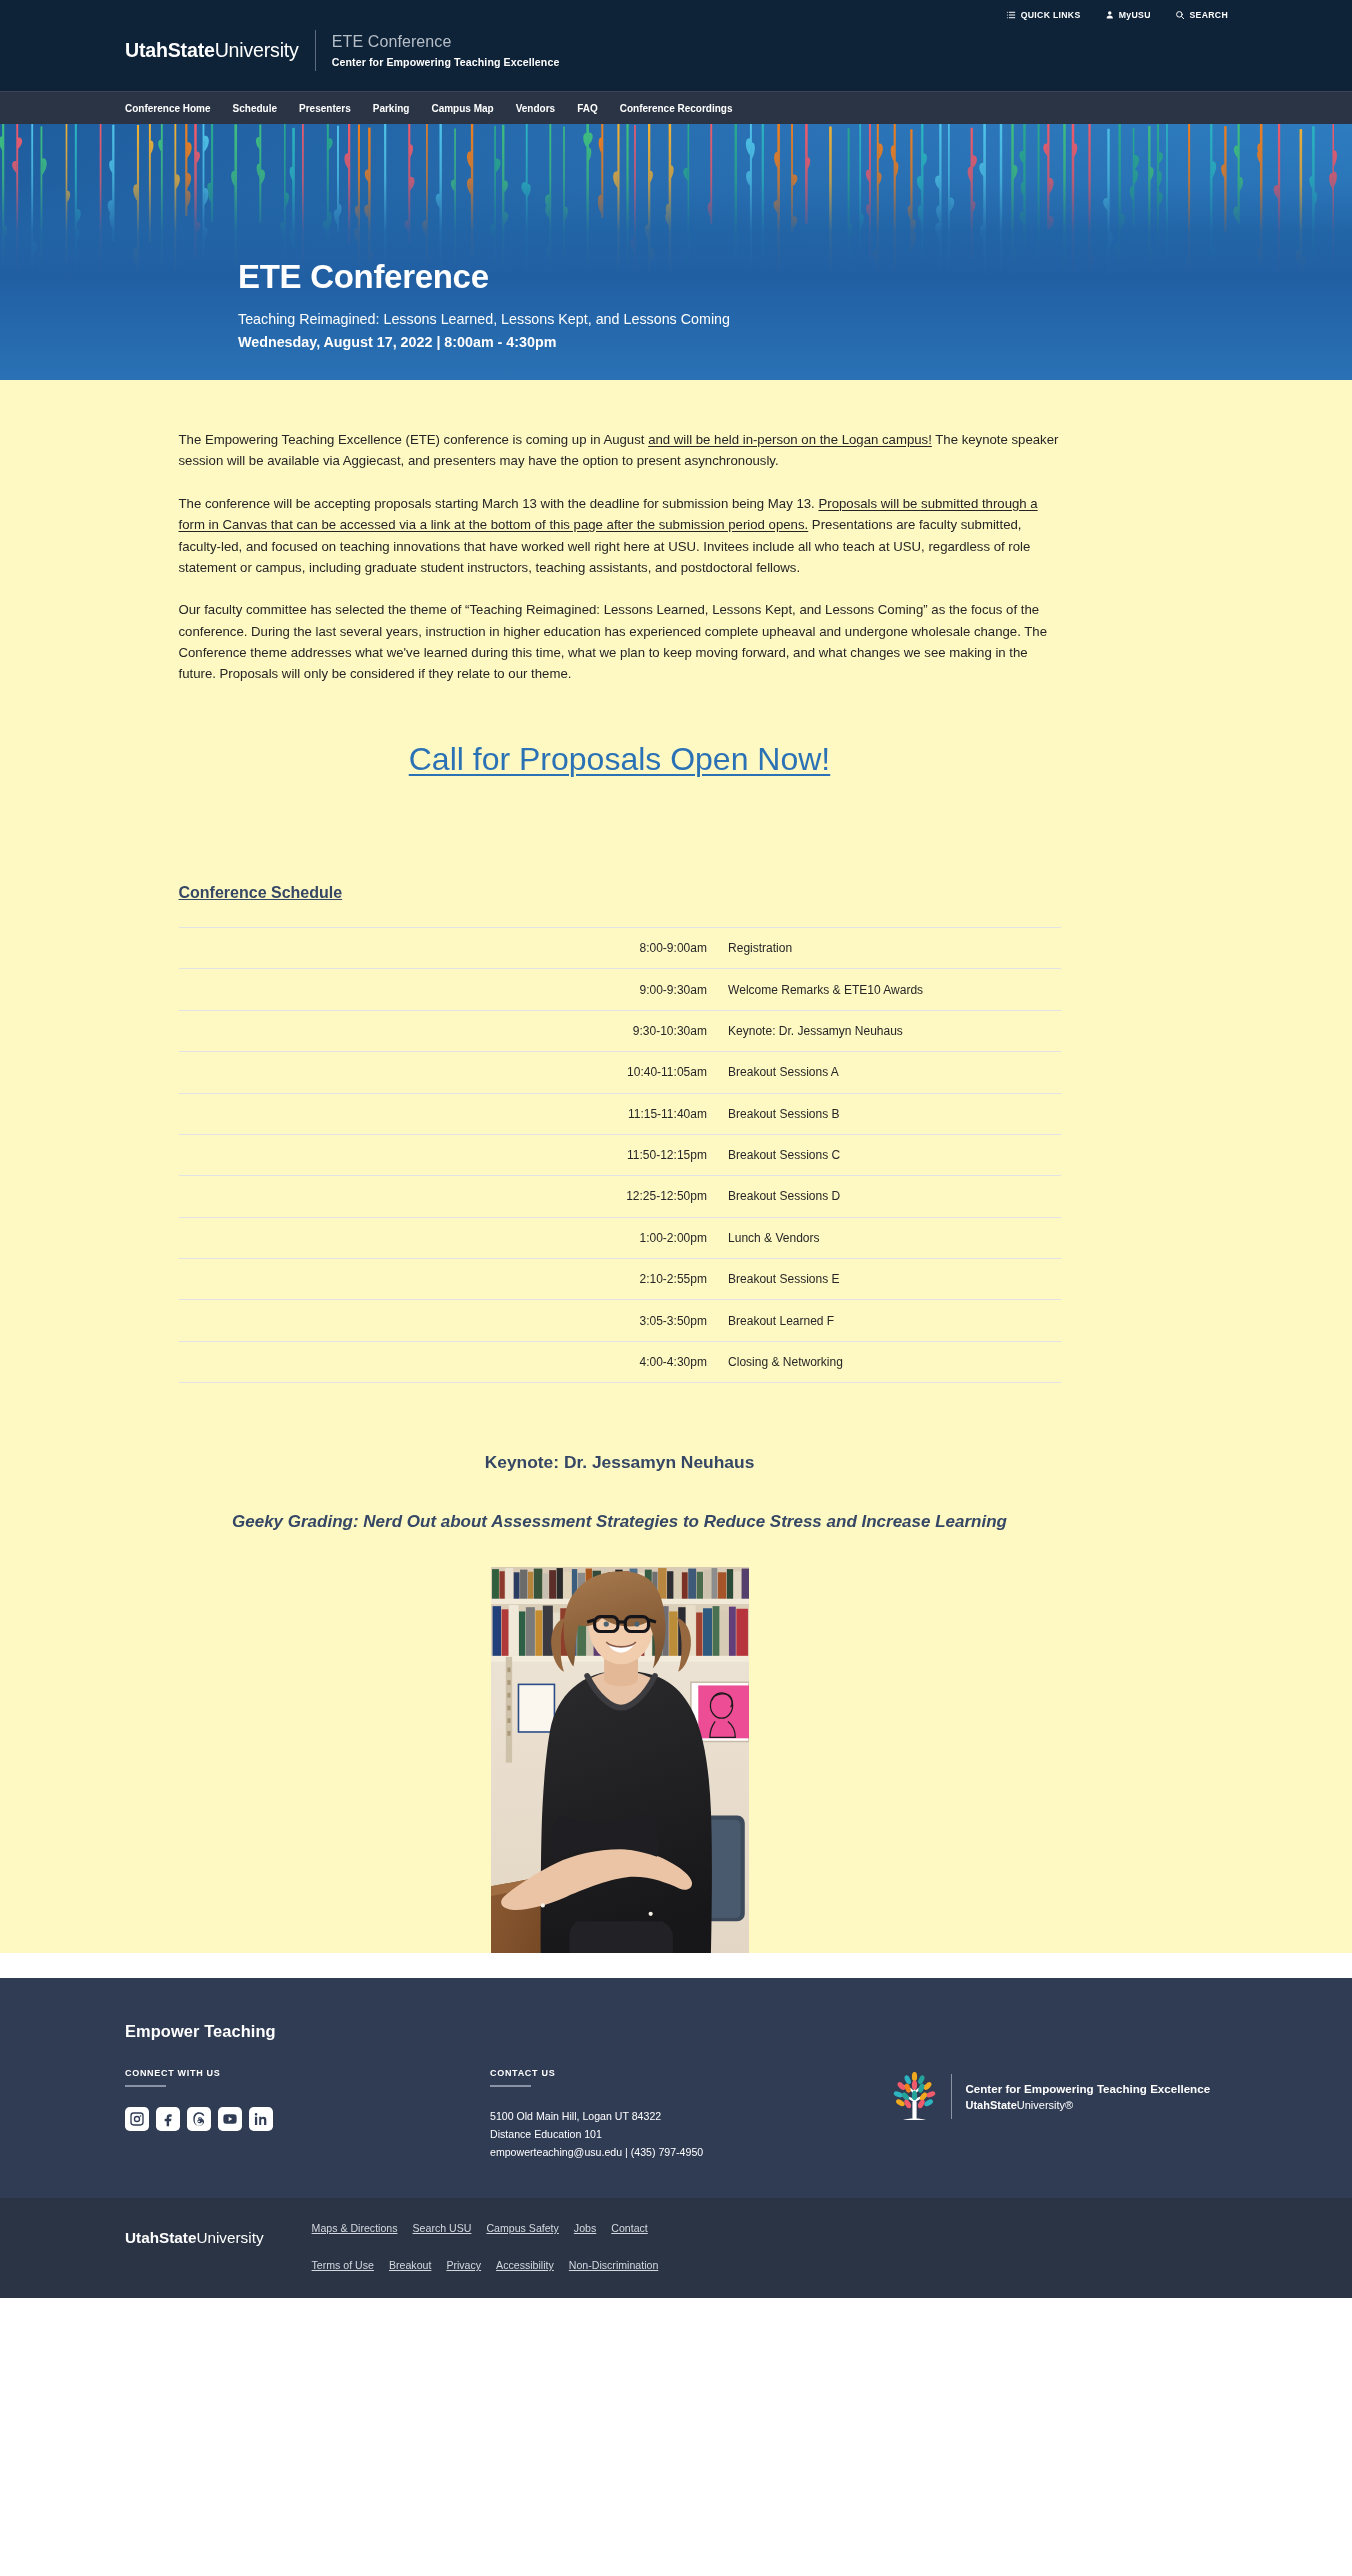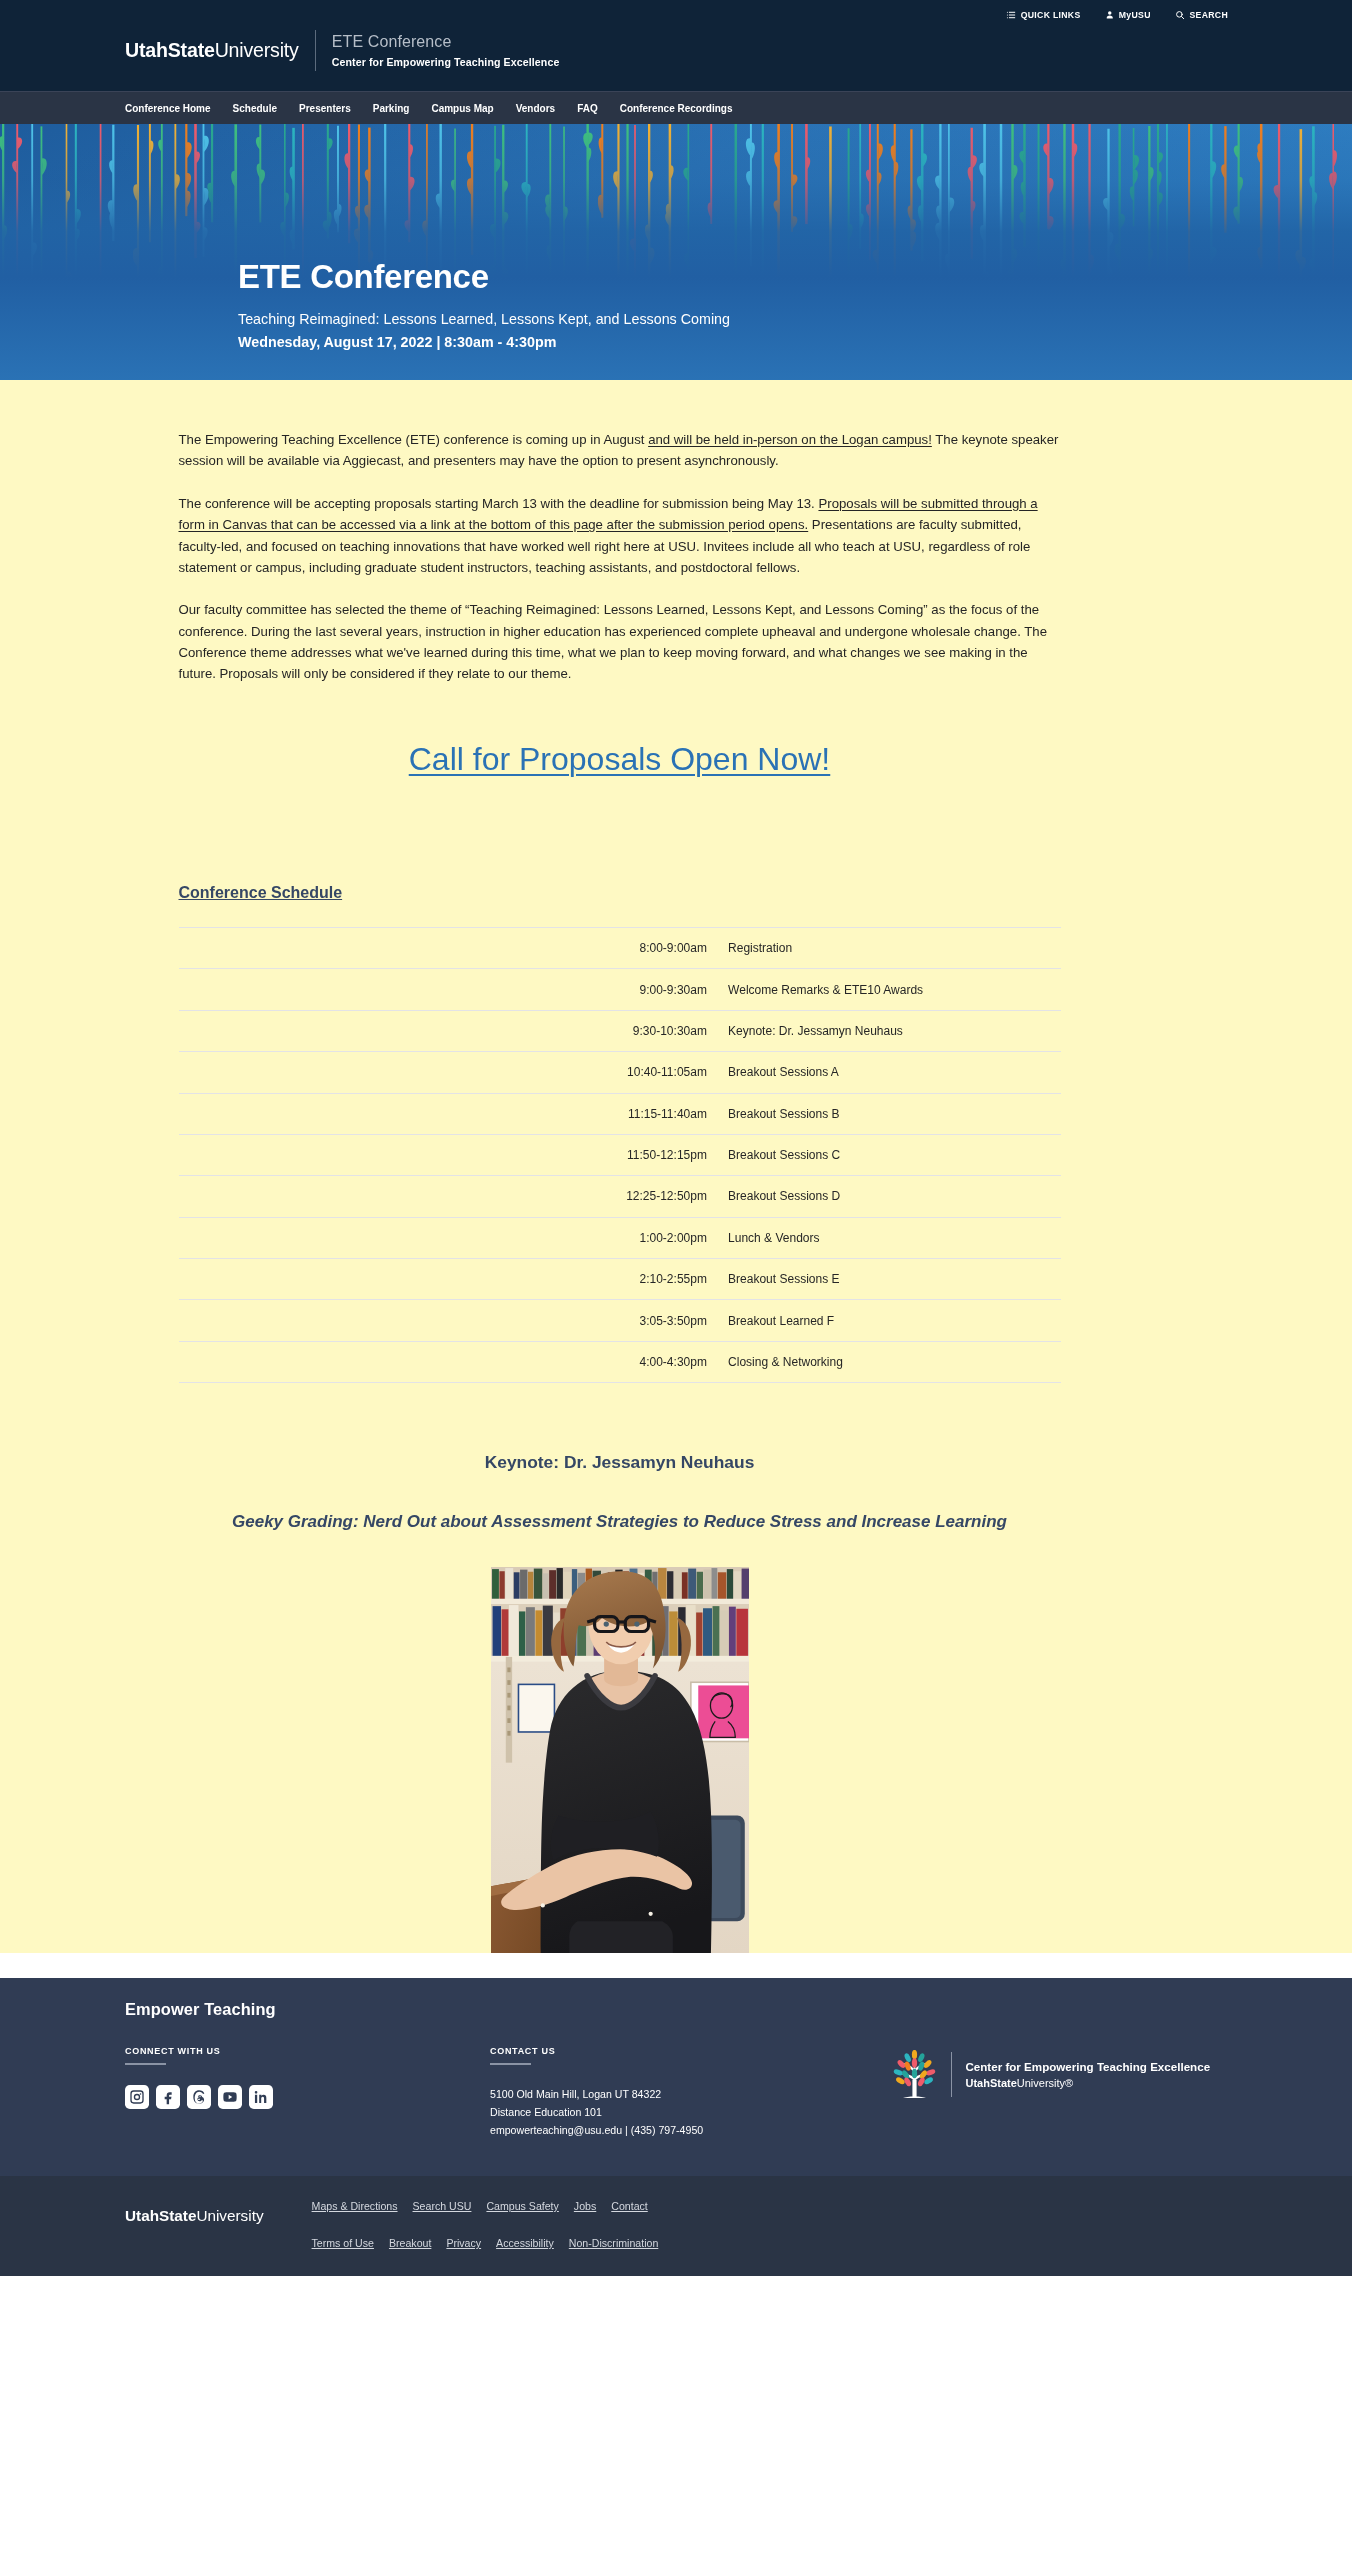--- a/index.html
+++ b/index.html
@@ -217,21 +217,21 @@
     width: 258px;
     height: 386px;
     margin: 0 auto;
     display: block;
     border: 0;
   }
 
   
   .footer-main {
     background: #303c54;
-    padding: 22px 125px 37px 125px;
+    padding: 44px 125px 37px 125px;
     margin-top: 25px;
   }
   .footer-brand {
     color: #ffffff;
     font-size: 16.4px;
     font-weight: 700;
     letter-spacing: 0.1px;
     margin-bottom: 27.5px;
   }
   .footer-cols {
@@ -655,21 +655,21 @@
         <path d="M0 0 C 9.631881952285767 -4.159584528207779, 9.631881952285767 16.638338112831114, 0 27.730563521385193 C 1.4447822928428649 15.251809936761857, 1.4447822928428649 5.546112704277039, 0 0 Z" transform="translate(2485.1,129.4)" fill="#2cb5c0"></path>
         <path d="M0 0 C 9.560460090637207 -4.823616653680801, 9.560460090637207 19.294466614723206, 0 32.15744435787201 C 1.434069013595581 17.686594396829605, 1.434069013595581 6.431488871574402, 0 0 Z" transform="translate(2522.6,50.5)" fill="#ef5b6a"></path>
         <path d="M0 0 C 9.183770060539246 -4.5166773140430445, 9.183770060539246 18.066709256172178, 0 30.1111820936203 C 1.3775655090808867 16.561150151491166, 1.3775655090808867 6.02223641872406, 0 0 Z" transform="translate(2522.6,90.5)" fill="#ef5b6a"></path>
         <path d="M0 0 C -10.286906152963638 -4.624693894386291, -10.286906152963638 18.498775577545164, 0 30.831292629241943 C -1.5430359229445456 16.95721094608307, -1.5430359229445456 6.166258525848389, 0 0 Z" transform="translate(2522.6,93.5)" fill="#ef5b6a"></path>
       </g>
   </svg>
   <div class="hero-fade"></div>
   <div class="hero-content">
     <h1 class="hero-title">ETE Conference</h1>
     <div class="hero-theme">Teaching Reimagined: Lessons Learned, Lessons Kept, and Lessons Coming</div>
-    <div class="hero-date">Wednesday, August 17, 2022 | 8:30am - 4:30pm</div>
+    <div class="hero-date">Wednesday, August 17, 2022 | 8:00am - 4:30pm</div>
   </div>
 </section>
 
 <main class="page">
   <div class="content">
 
     <div class="intro">
       <p class="para">
         <span>The Empowering Teaching Excellence (ETE) conference is coming up in August </span><u>and will be held in-person on the Logan campus!</u><span> The keynote speaker session will be available via Aggiecast, and presenters may have the option to present asynchronously.</span>
       </p>

